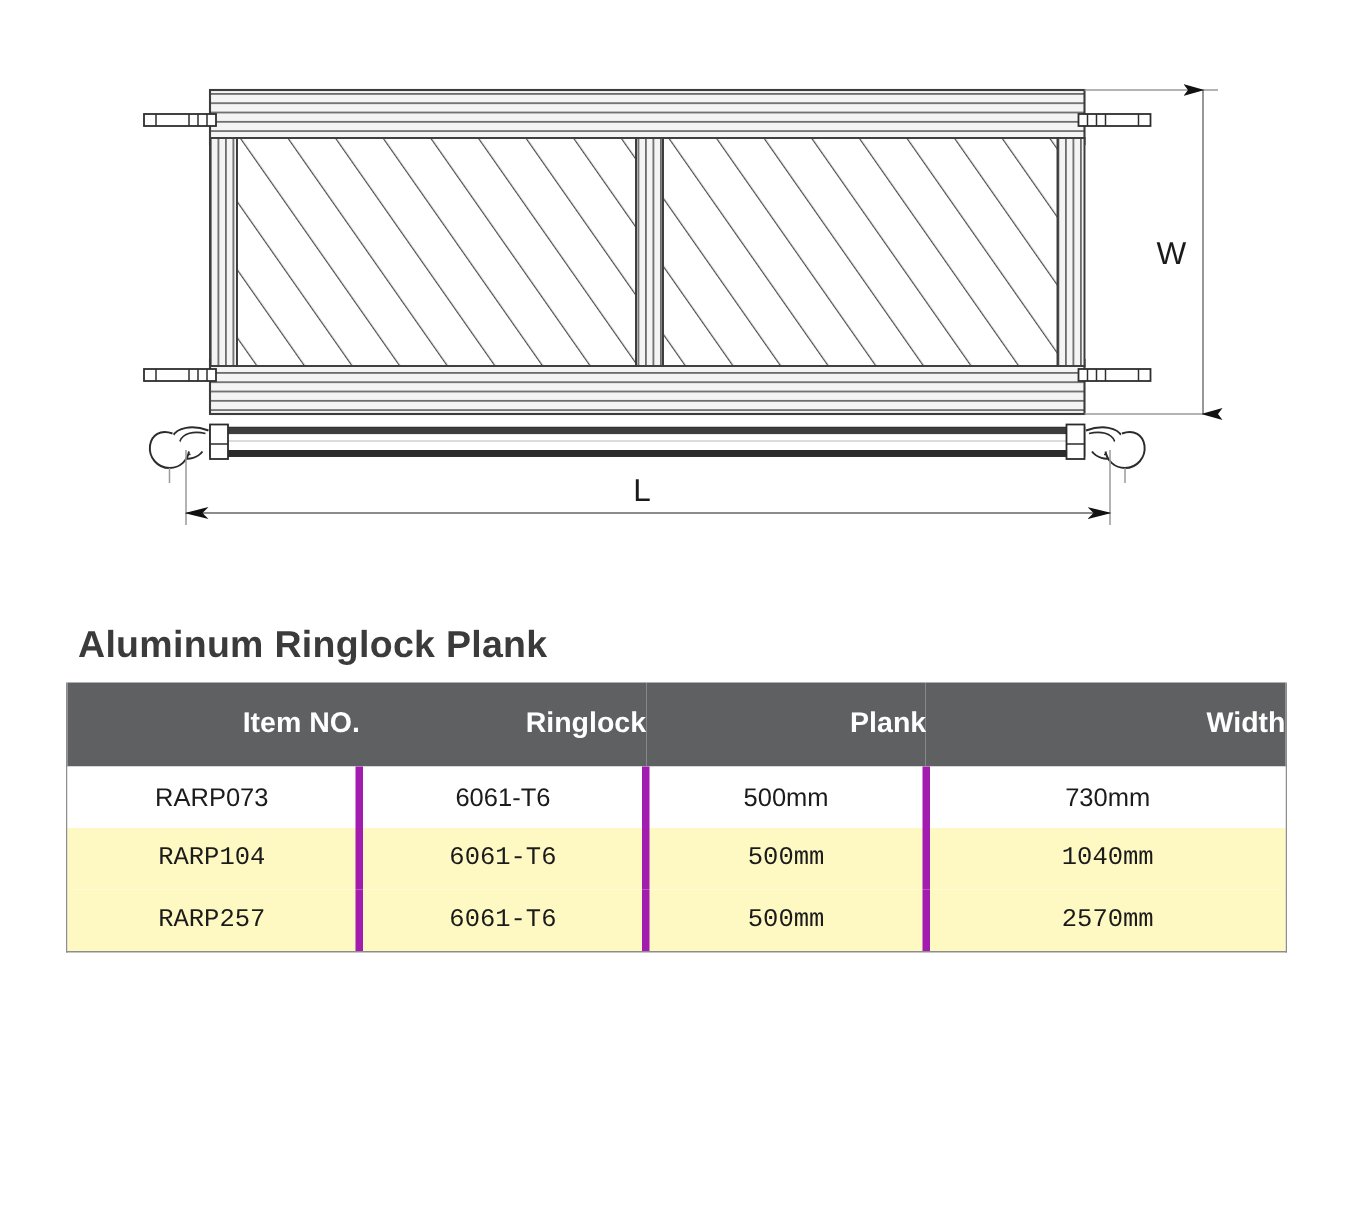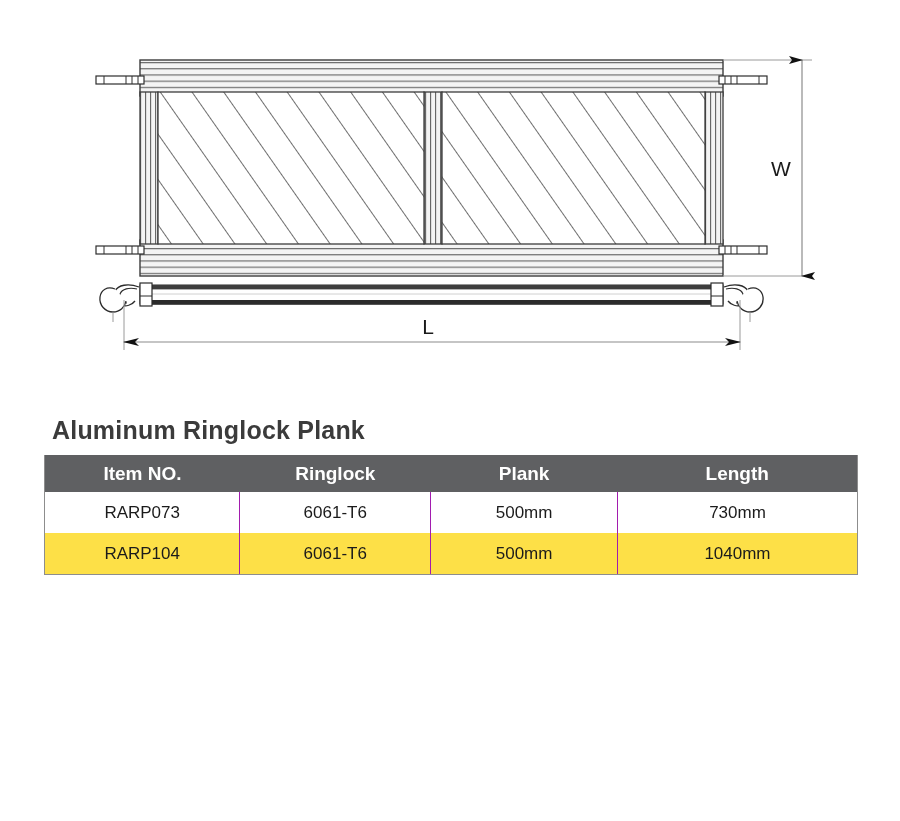--- a/index.html
+++ b/index.html
@@ -65,47 +65,48 @@
     width: 100%;
     table-layout: fixed;
     font-family: "Liberation Sans", sans-serif;
   }
 
   table.spec thead th {
     background: #5f6062;
     color: #ffffff;
     font-size: 19px;
     font-weight: bold;
-    height: 37px;
-    text-align: center;
+    height: 56px;
+    text-align: right;
     border: none;
     padding: 0;
   }
 
   table.spec tbody td {
     height: 41px;
     text-align: center;
     font-size: 17px;
     color: #1b1b1b;
-    border-right: 1px solid #a21caf;
+    border-right: 5px solid #a21caf;
     border-left: none;
     border-top: none;
     border-bottom: none;
     padding: 0;
     background: transparent;
   }
   table.spec tbody td:last-child {
     border-right: none;
   }
 
   table.spec tbody tr.odd-row {
     background: #ffffff;
   }
   table.spec tbody tr.even-row {
-    background: #fde047;
+    background: #fef9c3;
+    font-family: Liberation Mono, monospace;
   }
 </style>
 </head>
 <body>
 
 <div id="drawing">
   <svg viewBox="0 0 900 380" xmlns="http://www.w3.org/2000/svg">
     <defs>
 
       <pattern id="hatch" width="26" height="26" patternUnits="userSpaceOnUse" patternTransform="rotate(-35)">
@@ -266,32 +267,38 @@
         <col style="width:24.0%">
         <col style="width:23.5%">
         <col style="width:23.0%">
         <col style="width:29.5%">
       </colgroup>
       <thead>
         <tr>
           <th>Item NO.</th>
           <th>Ringlock</th>
           <th>Plank</th>
-          <th>Length</th>
+          <th>Width</th>
         </tr>
       </thead>
       <tbody>
         <tr class="odd-row">
           <td>RARP073</td>
           <td>6061-T6</td>
           <td>500mm</td>
           <td>730mm</td>
         </tr>
         <tr class="even-row">
           <td>RARP104</td>
           <td>6061-T6</td>
           <td>500mm</td>
           <td>1040mm</td>
         </tr>
+        <tr class="even-row">
+          <td>RARP257</td>
+          <td>6061-T6</td>
+          <td>500mm</td>
+          <td>2570mm</td>
+        </tr>
       </tbody>
     </table>
   </div>
 </div>
 
 </body></html>

